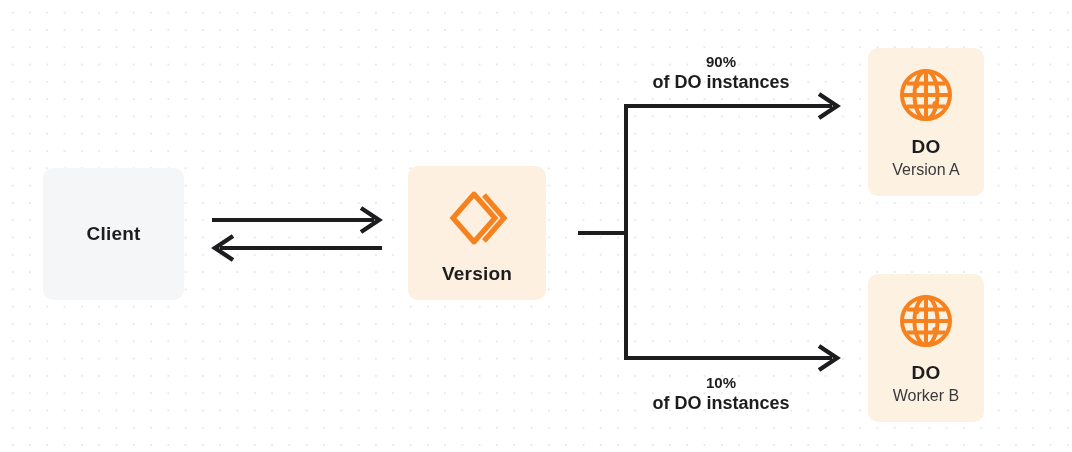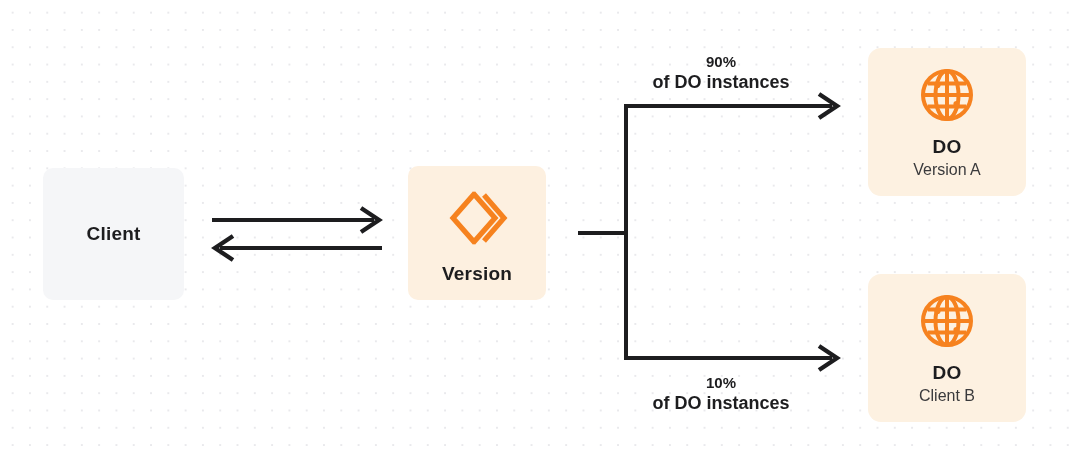--- a/index.html
+++ b/index.html
@@ -60,25 +60,24 @@
   .node-worker .node-title {
     font-size: 19px;
     font-weight: 700;
     color: #1d1d1f;
     margin-top: 14px;
     letter-spacing: 0.2px;
   }
 
   .node-do {
     left: 868px;
-    width: 158px;
+    width: 116px;
     height: 148px;
     background: #fdf1e1;
     padding-top: 0;
-    border-radius: 13px;
   }
   .node-do-a { top: 48px; }
   .node-do-b { top: 274px; }
 
   .node-do .node-title {
     font-size: 19px;
     font-weight: 700;
     color: #1d1d1f;
     margin-top: 12px;
     letter-spacing: 0.2px;
@@ -234,21 +233,21 @@
           <line x1="29" y1="5" x2="29" y2="53"></line>
           <line x1="10" y1="17.5" x2="48" y2="17.5"></line>
           <line x1="10" y1="40.5" x2="48" y2="40.5"></line>
           <ellipse cx="29" cy="29" rx="11.5" ry="24"></ellipse>
         </g>
         <circle cx="19.5" cy="19" r="3.1" fill="#f6821f"></circle>
         <circle cx="38.5" cy="38" r="3.1" fill="#f6821f"></circle>
       </svg>
     </div>
     <div class="node-title">DO</div>
-    <div class="node-subtitle">Client B</div>
+    <div class="node-subtitle">Worker B</div>
   </div>
 
   <div class="edge-label label-top">
     <span class="pct">90%</span>
     <span class="sub">of DO instances</span>
   </div>
 
   <div class="edge-label label-bottom">
     <span class="pct">10%</span>
     <span class="sub">of DO instances</span>

